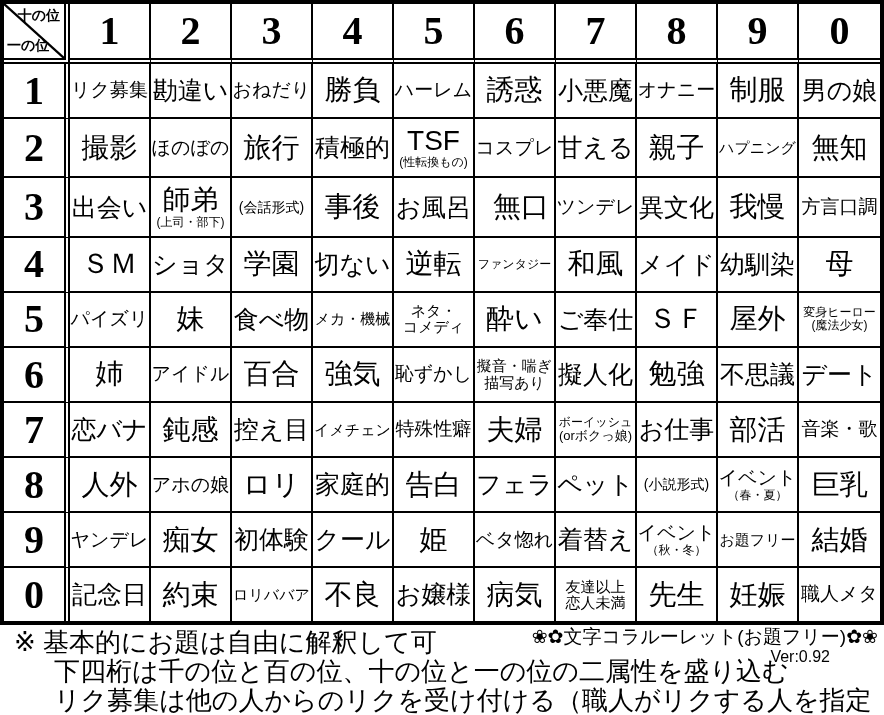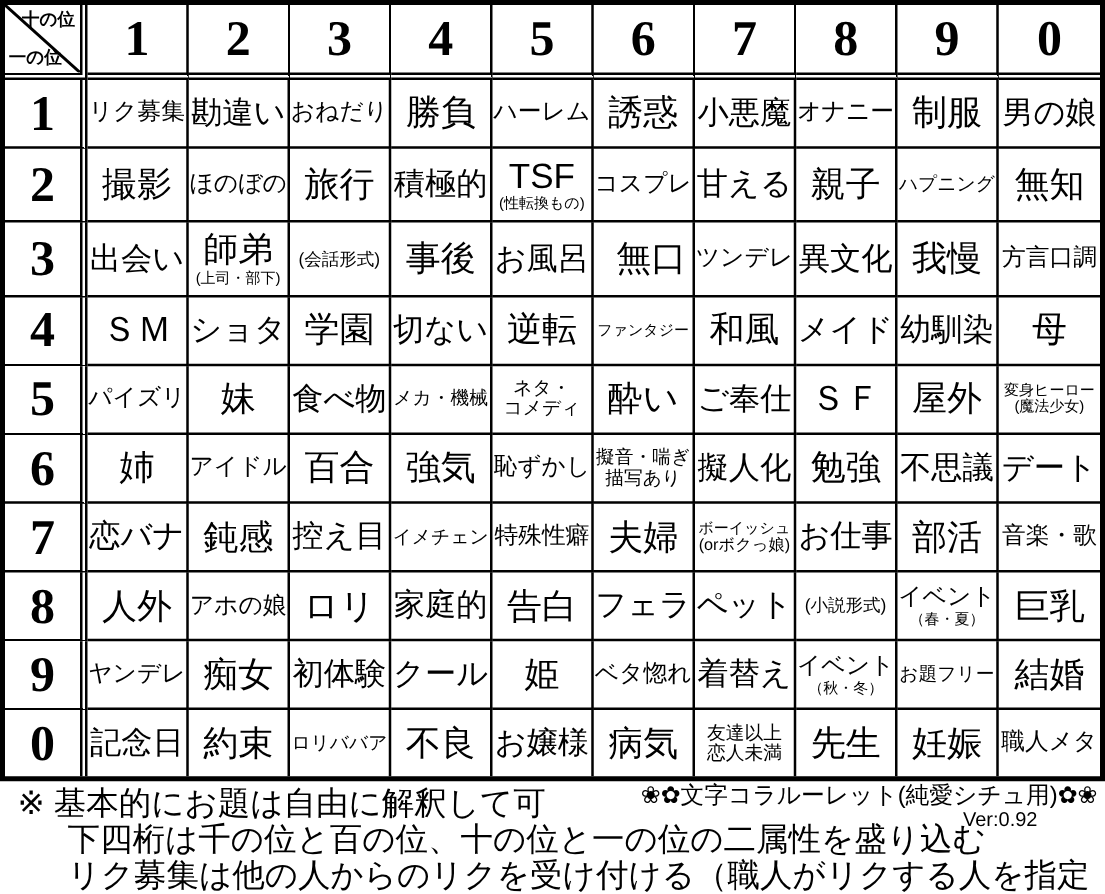--- a/index.html
+++ b/index.html
@@ -415,17 +415,17 @@
       </tbody>
   </table>
 
   <div class="footer">
     <div class="notes">
       <div class="note-line">※ 基本的にお題は自由に解釈して可</div>
       <div class="note-line note-indent">下四桁は千の位と百の位、十の位と一の位の二属性を盛り込む</div>
       <div class="note-line note-indent">リク募集は他の人からのリクを受け付ける（職人がリクする人を指定も可）</div>
     </div>
     <div class="credit-box">
-      <div class="credit">❀✿文字コラルーレット(純愛シチュ用)✿❀</div>
+      <div class="credit">❀✿文字コラルーレット(お題フリー)✿❀</div>
       <div class="version">Ver:0.92</div>
     </div>
   </div>
 </div>
 
 </body></html>

